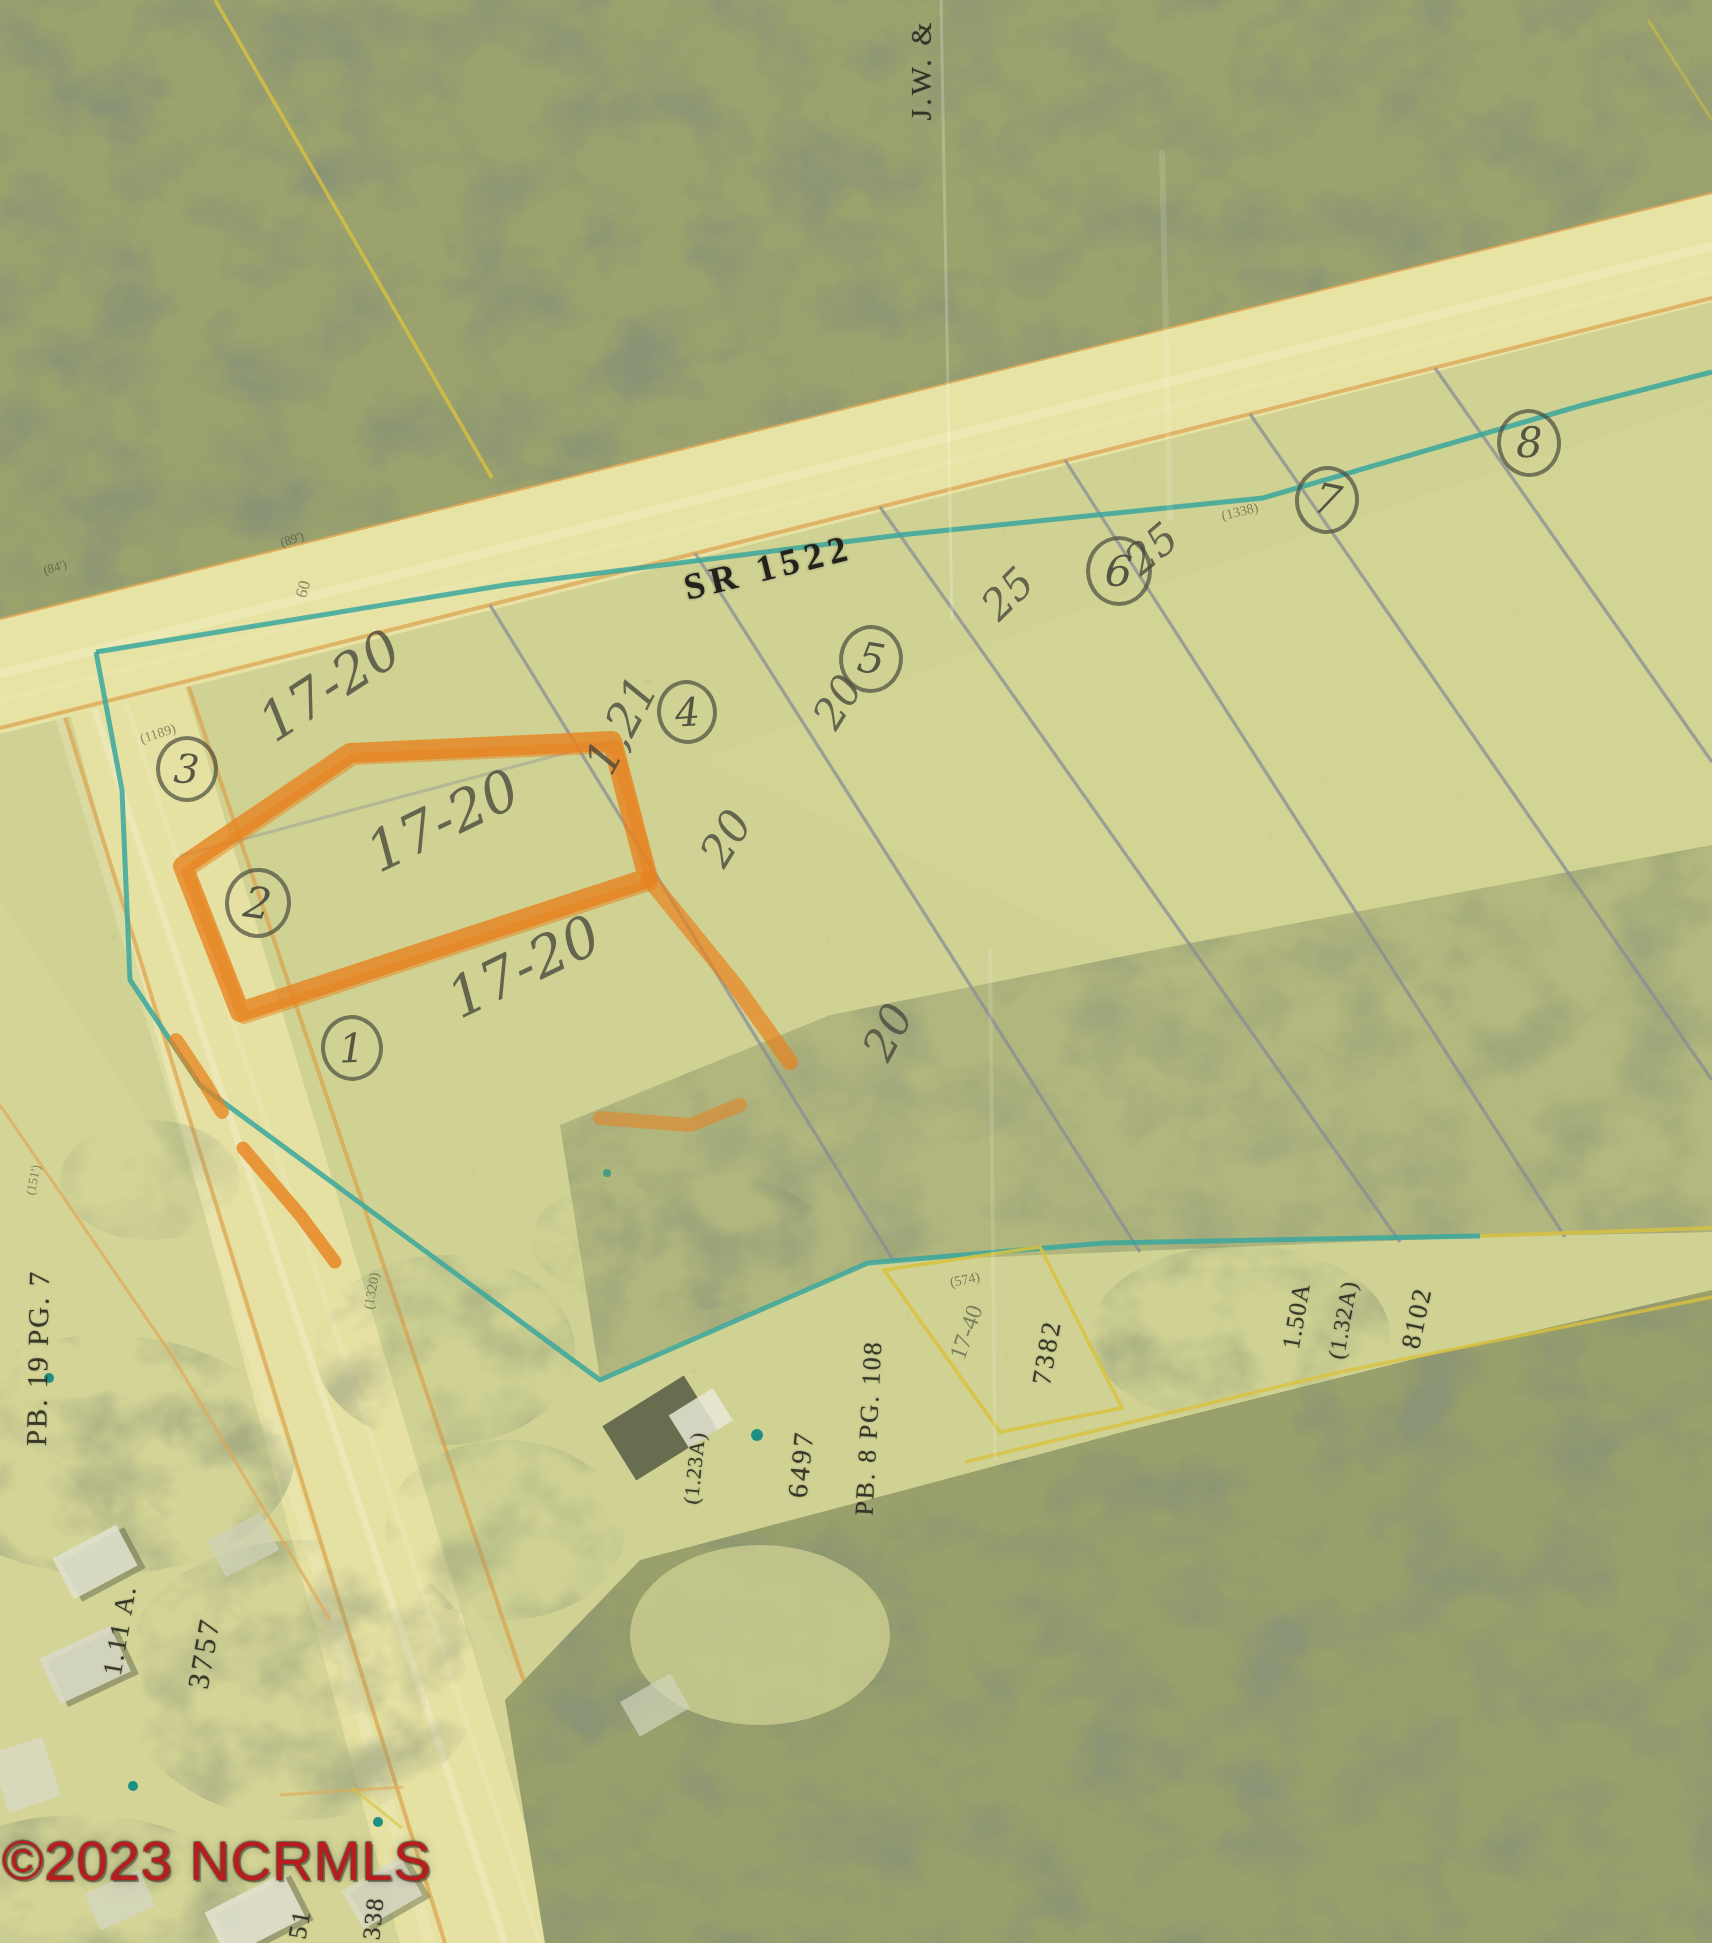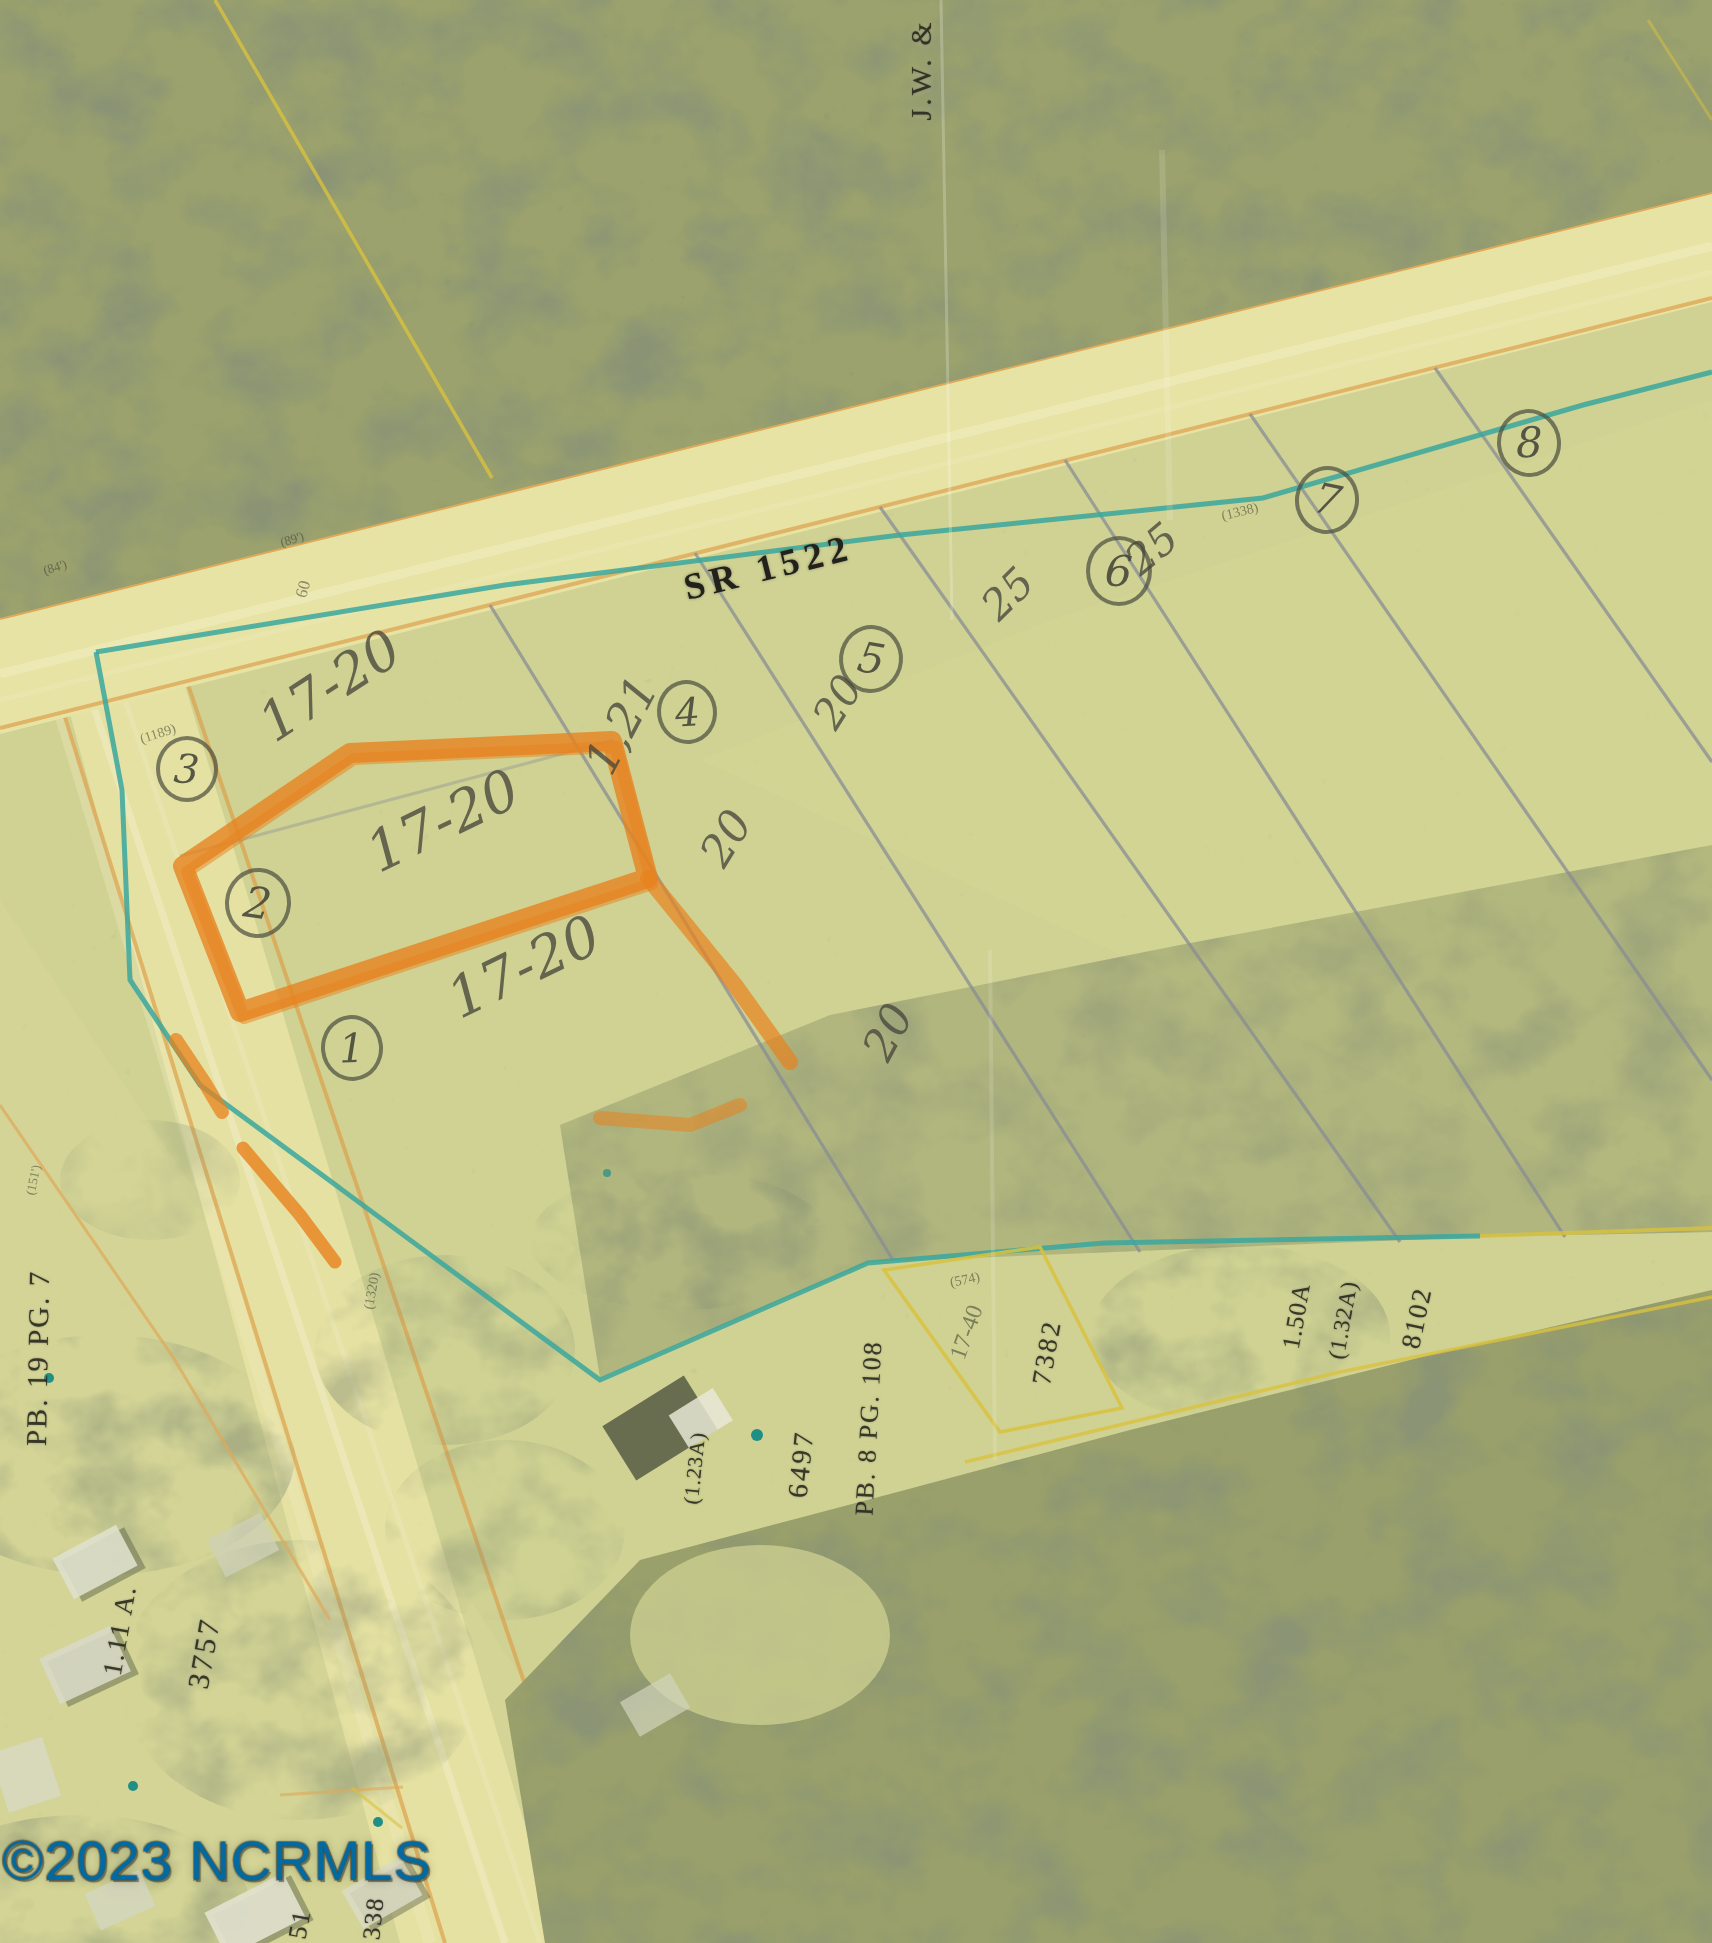--- a/index.html
+++ b/index.html
@@ -21,21 +21,21 @@
           text-shadow:0 0 2px rgba(42,42,31,.5),0 0 6px rgba(232,229,192,.45);}
 
   .tlabel{position:absolute;font-family:"Liberation Serif",serif;color:#3a3b2e;
           white-space:nowrap;line-height:1;opacity:.55;}
 
   .road-label{position:absolute;font-family:"Liberation Serif",serif;font-weight:700;
               color:#22221a;letter-spacing:6px;white-space:nowrap;line-height:1;
           text-shadow:0 0 3px rgba(34,34,26,.55),1px 1px 2px rgba(238,233,198,.6);}
 
   .wm{position:absolute;left:2px;top:1833px;font-family:"Liberation Sans",sans-serif;
-      font-size:56px;color:#0369a1;letter-spacing:1px;white-space:nowrap;line-height:1;
+      font-size:56px;color:#b91c1c;letter-spacing:1px;white-space:nowrap;line-height:1;
       text-shadow:2px 2px 1px rgba(58,58,44,.6),-1px -1px 1px rgba(58,58,44,.4),
                   1px -1px 1px rgba(58,58,44,.4),-1px 1px 1px rgba(58,58,44,.4),
                   0 0 10px rgba(50,50,38,.35);}
 </style>
 </head>
 <body>
 
 <div class="stage">
 
   <svg width="1712" height="1943" viewBox="0 0 1712 1943">

